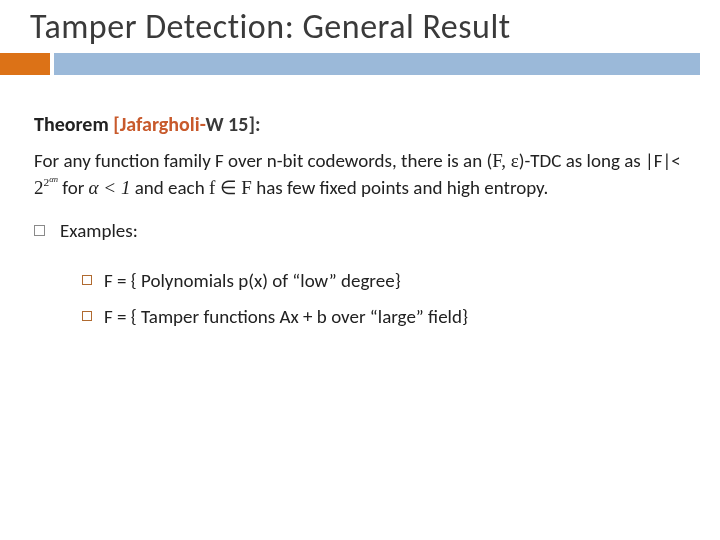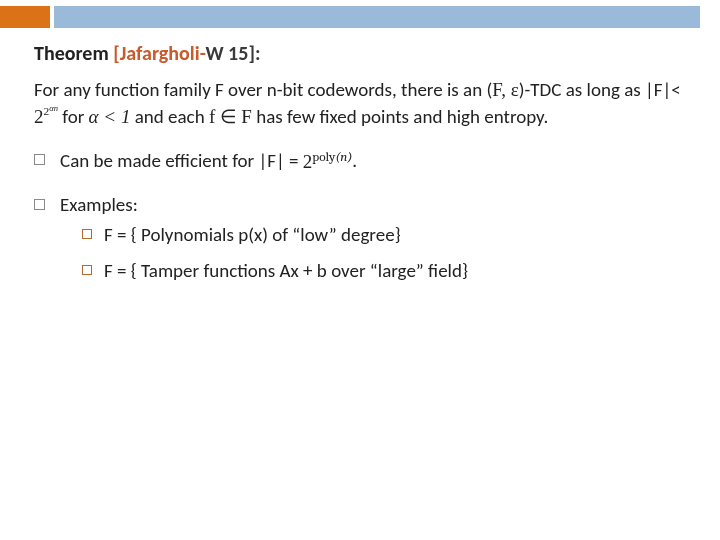--- a/index.html
+++ b/index.html
@@ -45,20 +45,21 @@
   }
   .content {
     padding: 12px 34px 0 34px;
     font-size: 20px;
     color: #222;
     line-height: 1.35;
   }
   .thm-line {
     font-size: 20px;
     margin-bottom: 10px;
+    margin-top: 24px;
   }
   .thm-line .b { font-weight: 700; }
   .cite { color: #c85a2c; font-weight: 700; }
   .cite-dark { color: #3a3a3a; font-weight: 700; }
   .para {
     font-size: 19px;
     margin-bottom: 18px;
   }
   .para .i { }
   .para .hl { }
@@ -79,21 +80,21 @@
     left: 0;
     top: 7px;
     width: 9px;
     height: 9px;
     border: 1px solid #8a8a8a;
     background: #fff;
   }
   .sub-bullets {
     list-style: none;
     padding: 0;
-    margin: 4px 0 0 22px;
+    margin: 24px 0 0 22px;
   }
   .sub-bullets > li {
     position: relative;
     padding-left: 22px;
     margin-bottom: 10px;
     font-size: 19px;
   }
   .sub-bullets > li::before {
     content: "";
     position: absolute;
@@ -109,43 +110,43 @@
   }
   sup { font-size: 0.6em; vertical-align: super; position: relative; }
   sup sup { font-size: 0.75em; vertical-align: super; }
   .poly-sup { font-family: "Cambria", serif; font-size: 0.7em; vertical-align: super; }
 </style>
 </head>
 <body>
 
 <div class="slide">
 
+  <div class="title-area">
+    <div class="title">Tamper Detection: General Result</div>
+  </div>
 
   <div class="accent-row">
     <div class="accent-block"></div>
     <div class="accent-bar"></div>
   </div>
 
   <div class="content">
 
     <div class="thm-line">
       <span class="b">Theorem</span>
       <span> </span>
       <span class="cite">[Jafargholi-</span><span class="cite-dark">W 15]:</span>
     </div>
 
     <div class="para">
       <span>For any function family </span><span>F</span><span> over  n-bit codewords, there is an (</span><span class="math">F, ε</span><span>)-TDC as long as |</span><span>F</span><span>|&lt; </span><span class="math"><span>2</span><sup><span>2</span><sup><span style="font-style:italic">αn</span></sup></sup></span><span> for </span><span class="math" style="font-style:italic">α &lt; 1</span><span> and each  </span><span class="math">f ∈ F</span><span> has </span><span class="hl">few fixed points</span><span class="i"> and </span><span class="hl">high entropy</span><span>.</span>
     </div>
 
     <ul class="bullets">
       <li>
-        <span>Can be made efficient for  |F| = </span><span class="math"><span>2</span><span class="poly-sup"><span>poly</span><span style="font-style:italic">(n)</span></span></span><span>.</span>
-      </li>
-      <li>
         <span>Examples:</span>
         <ul class="sub-bullets">
           <li>
             <span>F = { Polynomials p(x) of “low” degree}</span>
           </li>
           <li>
             <span>F = { Tamper functions Ax + b over “large” field}</span>
           </li>
         </ul>
       </li>

